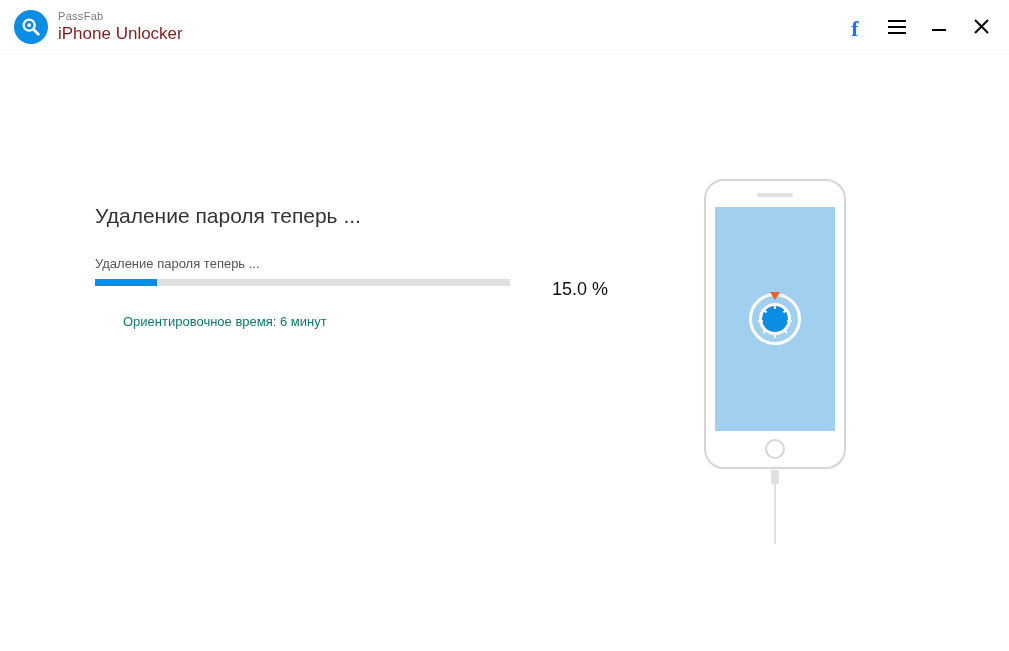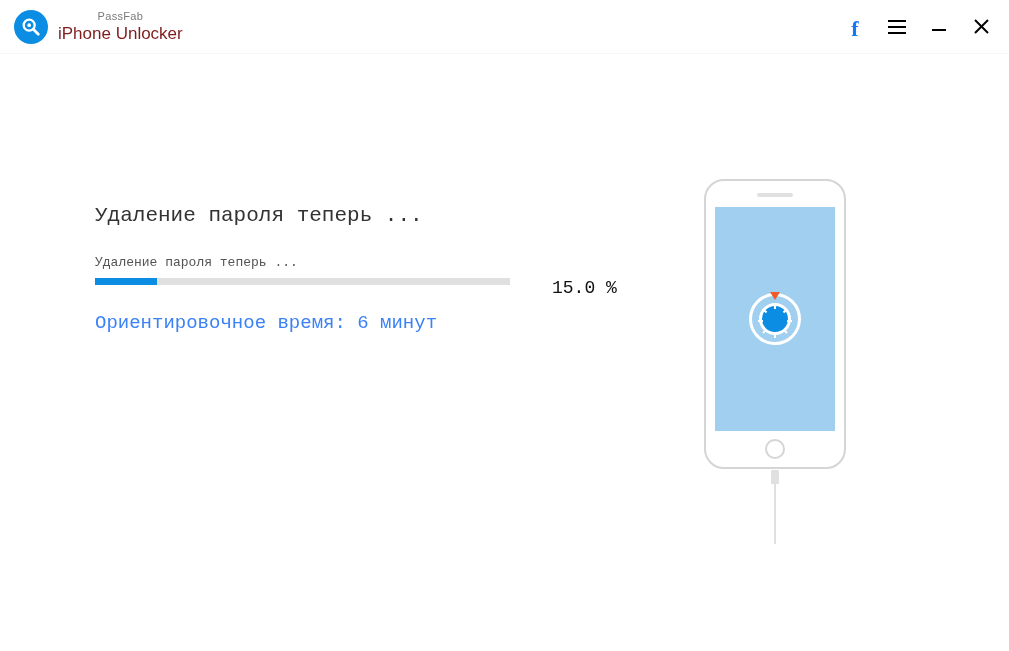--- a/index.html
+++ b/index.html
@@ -14,21 +14,20 @@
       height: 651px;
       overflow: hidden;
     }
     
     .header {
       height: 54px;
       display: flex;
       align-items: center;
       padding: 0 18px 0 14px;
       border-bottom: 1px solid rgba(0,0,0,0.03);
-      text-align: center;
     }
     .logo-wrap {
       display: flex;
       align-items: center;
       gap: 10px;
     }
     .logo-icon {
       width: 34px;
       height: 34px;
       background: #0b8de4;
@@ -92,21 +91,20 @@
       align-items: center;
       justify-content: center;
       width: 20px;
       height: 20px;
     }
 
     
     .content {
       display: flex;
       padding: 150px 60px 0 95px;
-      font-family: Liberation Mono, monospace;
     }
     .left-col {
       flex: 1;
       max-width: 540px;
     }
     .heading {
       font-size: 21px;
       color: #333;
       margin-bottom: 28px;
       font-weight: 400;
@@ -135,23 +133,24 @@
     .progress-fill {
       height: 100%;
       background: #0b8de4;
     }
     .progress-pct {
       font-size: 18px;
       color: #111;
       white-space: nowrap;
     }
     .eta {
-      font-size: 19px;
-      color: #3b82f6;
+      font-size: 13px;
+      color: #0f766e;
       margin-top: 14px;
+      margin-left: 28px;
     }
 
     
     .right-col {
       width: 280px;
       display: flex;
       justify-content: center;
       margin-top: -25px;
     }
     .phone-wrap {

